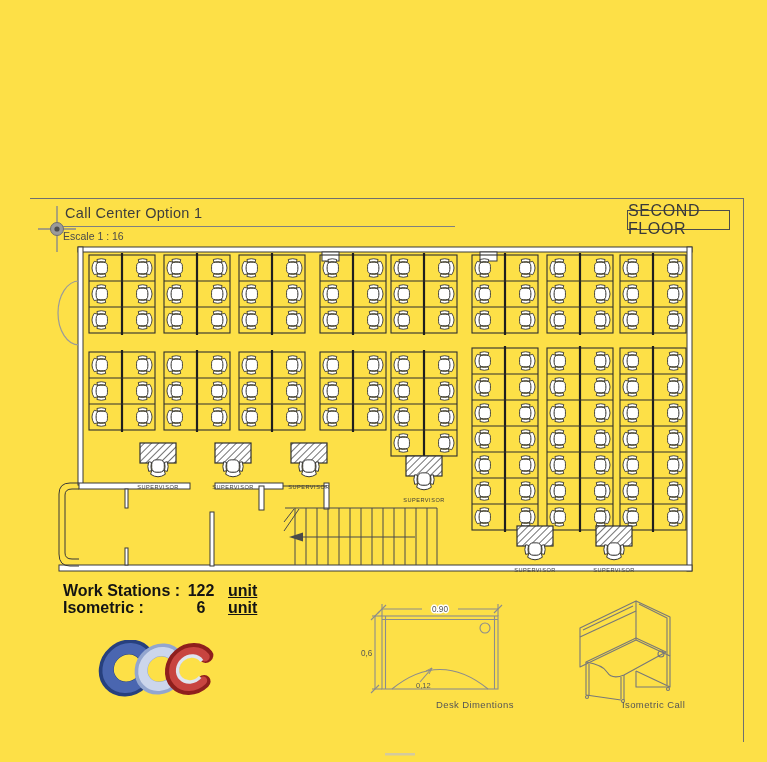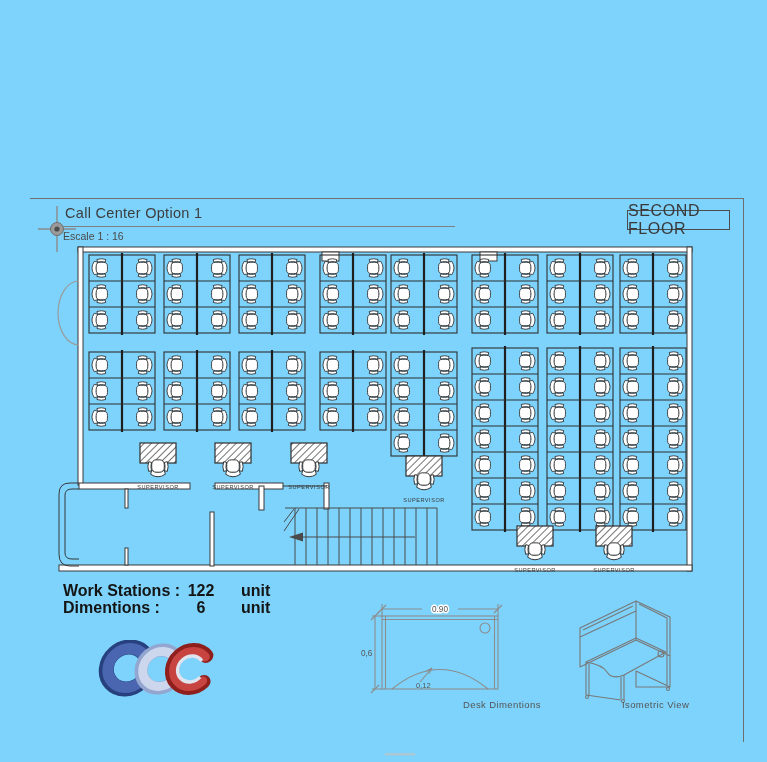--- a/index.html
+++ b/index.html
@@ -1,32 +1,32 @@
 <!DOCTYPE html>
 <html><head>
 <meta charset="utf-8">
 <style>
   html,body{margin:0;padding:0;background:#fff;}
-  .page{position:relative;width:767px;height:762px;background:#7dd3fc;overflow:hidden;
+  .page{position:relative;width:767px;height:762px;background:#fde047;overflow:hidden;
         font-family:"Liberation Sans",sans-serif;color:#333;}
   .border-top{position:absolute;left:30px;top:198px;width:714px;border-top:1.5px solid #6f6f6f;}
   .border-right{position:absolute;left:743px;top:198px;height:544px;border-left:1.5px solid #6f6f6f;}
   .sheet-title{position:absolute;left:65px;top:205px;font-size:14.5px;color:#3d3d3d;letter-spacing:.3px;}
   .title-underline{position:absolute;left:62px;top:226px;width:393px;border-top:1px solid #808080;}
   .scale-note{position:absolute;left:63px;top:230px;font-size:10.5px;color:#4a4a4a;}
   .floor-label{position:absolute;left:627px;top:210px;width:101px;height:18px;border:1.2px solid #4c4c4c;
                display:flex;align-items:center;justify-content:center;font-size:16px;color:#3a3a3a;letter-spacing:.6px;}
   .plan-svg{position:absolute;left:0;top:0;}
   .legend{position:absolute;left:63px;top:583px;font-weight:bold;font-size:16px;color:#141414;}
   .legend-row{display:flex;line-height:16.5px;}
   .legend-label{width:122px;}
   .legend-count{width:32px;text-align:center;}
-  .legend-unit{margin-left:24px;}
+  .legend-unit{margin-left:11px;text-decoration:underline;}
   .cap{position:absolute;font-size:9.5px;color:#555;letter-spacing:.4px;}
-  .cap-desk{left:463px;top:699px;}
+  .cap-desk{left:436px;top:699px;}
   .cap-iso{left:622px;top:699px;}
   svg text{font-family:"Liberation Sans",sans-serif;}
 </style>
 </head>
 <body>
 
 <div class="page">
 
   <div class="border-top"></div>
   <div class="border-right"></div>
@@ -366,21 +366,21 @@
       <rect x="385" y="753" width="30" height="2.5" fill="#c2c2c2" opacity="0.7"></rect>
     </svg>
 
   <div class="legend">
     <div class="legend-row">
       <span class="legend-label">Work Stations :</span>
       <span class="legend-count">122</span>
       <span class="legend-unit">unit</span>
     </div>
     <div class="legend-row">
-      <span class="legend-label">Dimentions :</span>
+      <span class="legend-label">Isometric :</span>
       <span class="legend-count">6</span>
       <span class="legend-unit">unit</span>
     </div>
   </div>
 
   <svg width="130" height="60" style="position:absolute;left:94px;top:640px">
     <g transform="skewX(-6)">
       <path d="M 52 14 A 21 21 0 1 0 52 42" fill="none" stroke="#27407e" stroke-width="15" stroke-linecap="round"></path>
       <path d="M 51 15 A 19.5 19.5 0 1 0 51 41" fill="none" stroke="#4a66b0" stroke-width="11" stroke-linecap="round"></path>
       <path d="M 84 17 A 19 19 0 1 0 84 41" fill="none" stroke="#93a6cf" stroke-width="13" stroke-linecap="round"></path>
@@ -431,15 +431,15 @@
       <path d="M20,74 L20,107 M23,76 L23,108"></path>
       <path d="M58,87 L58,112 M55,89 L55,111"></path>
       <path d="M20,107 L55,112"></path>
       <path d="M70,83 L70,99 L104,99"></path>
       <circle cx="95" cy="66" r="3"></circle>
       <circle cx="21" cy="109" r="1.5"></circle>
         <circle cx="57" cy="113" r="1.5"></circle>
         <circle cx="102" cy="101" r="1.5"></circle>
     </g>
   </svg>
-  <div class="cap cap-iso">Isometric View</div>
+  <div class="cap cap-iso">Isometric Call</div>
 
 </div>
 
 </body></html>

